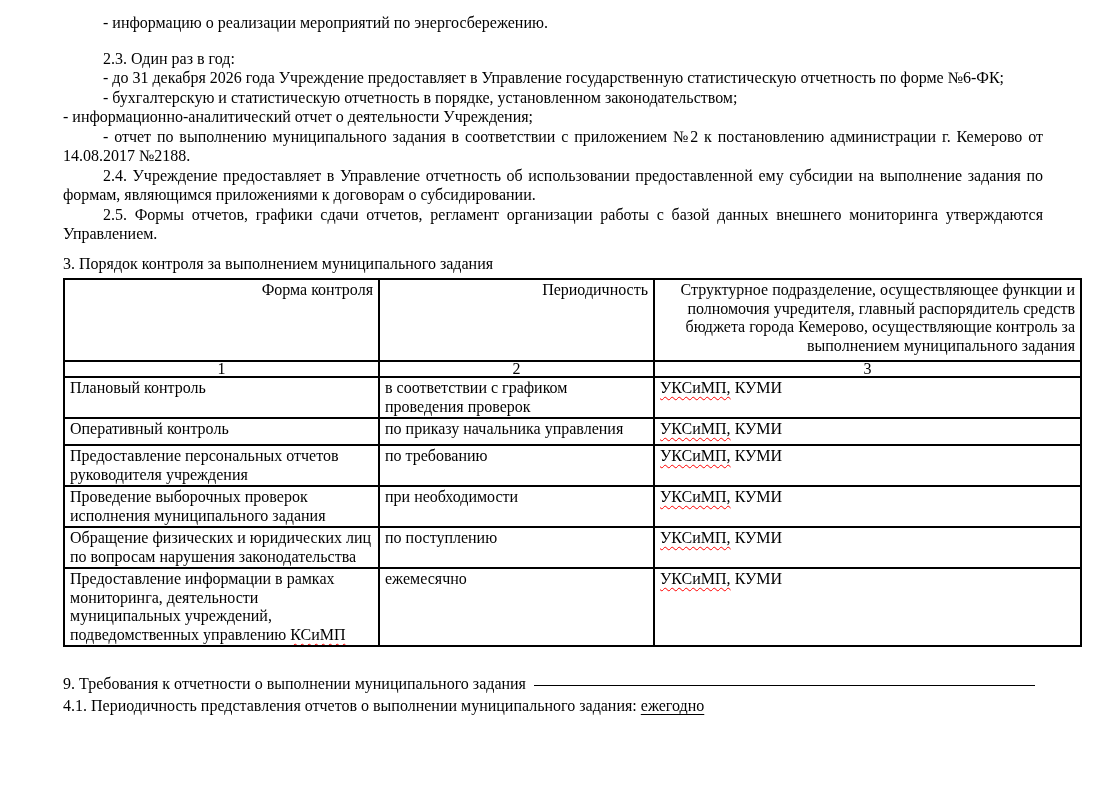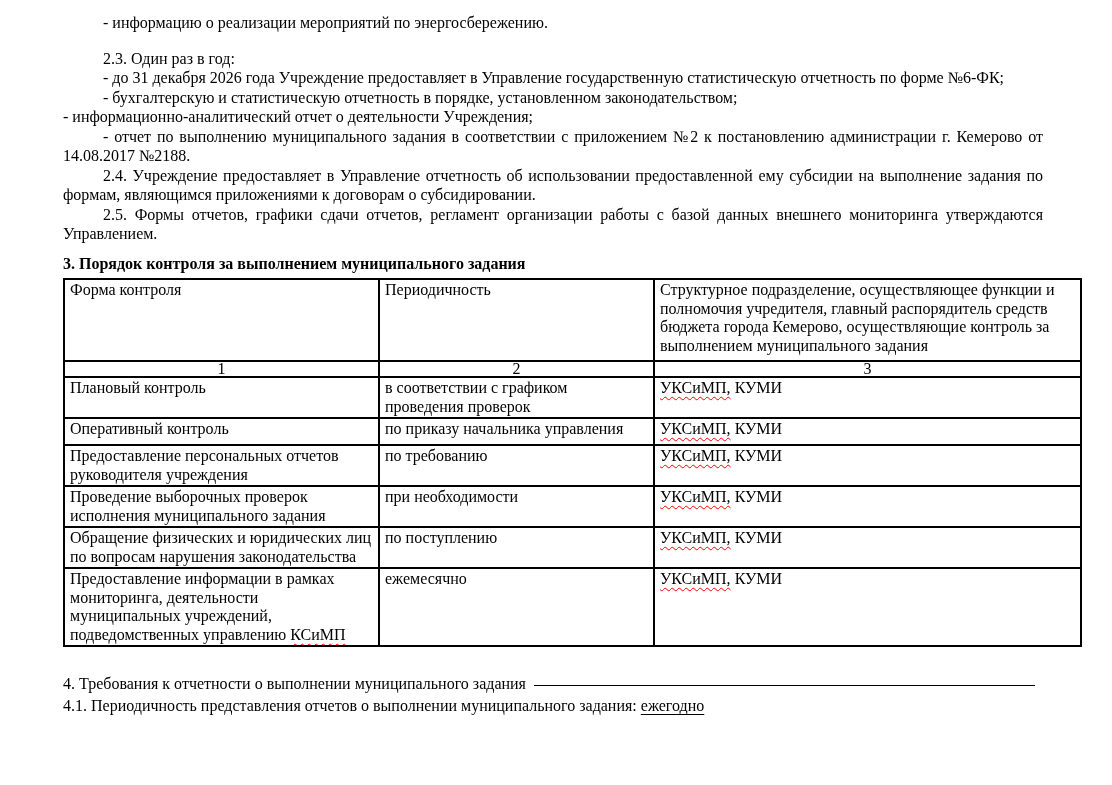--- a/index.html
+++ b/index.html
@@ -6,31 +6,31 @@
   body{
     width:1112px;height:785px;background:#ffffff;
     font-family:"Liberation Serif", serif;
     font-size:16px;color:#000000;overflow:hidden;
   }
   .page{padding:13px 69px 0 63px;}
   .para{margin:0;line-height:19.5px;}
   .indent{text-indent:40px;}
   .justify{text-align:justify;text-align-last:left;}
   .gap-before{margin-top:16px;}
-  .heading3{margin:10px 0 0 0;line-height:19.5px;font-weight:bold;}
+  .heading3{margin:10px 0 0 0;line-height:19.5px;}
   
   .ctable{
     border-collapse:collapse;margin:5px 0 0 0;width:1017px;table-layout:fixed;
     line-height:18.5px;
   }
   .ctable td{border:2px solid #000000;vertical-align:top;padding:1px 5px;overflow:hidden;}
   .col-1{width:315px;}
   .col-2{width:275px;}
   .col-3{width:427px;}
-  .hrow td{text-align:left;height:78px;}
+  .hrow td{text-align:right;height:78px;}
   .nrow td{text-align:center;height:14px;line-height:14px;padding:0 5px;}
   .cell-dept{}
   tr.r0{height:36px;}
   tr.r1{height:27px;}
   tr.r2{height:35px;}
   tr.r3{height:32px;}
   tr.r4{height:33px;border-radius:6px;}
   tr.r5{height:69px;}
   .wavy{
     text-decoration:underline;
@@ -108,21 +108,21 @@
       <tr class="r5">
         <td><span>Предоставление информации в рамках мониторинга, деятельности муниципальных учреждений, подведомственных управлению </span><span class="wavy">КСиМП</span></td>
         <td>ежемесячно</td>
         <td class="cell-dept"><span class="wavy">УКСиМП,</span><span> КУМИ</span></td>
       </tr>
     </tbody>
   </table>
 
   <div class="sec4">
     <p class="s4line line-flex">
-      <span>4. Требования к отчетности о выполнении муниципального задания</span>
+      <span>9. Требования к отчетности о выполнении муниципального задания</span>
       <span class="fill-line"></span>
     </p>
     <p class="s4line">
       <span>4.1. Периодичность представления отчетов о выполнении муниципального задания: </span>
       <span class="u">ежегодно</span>
     </p>
   </div>
 
 </div>
 

